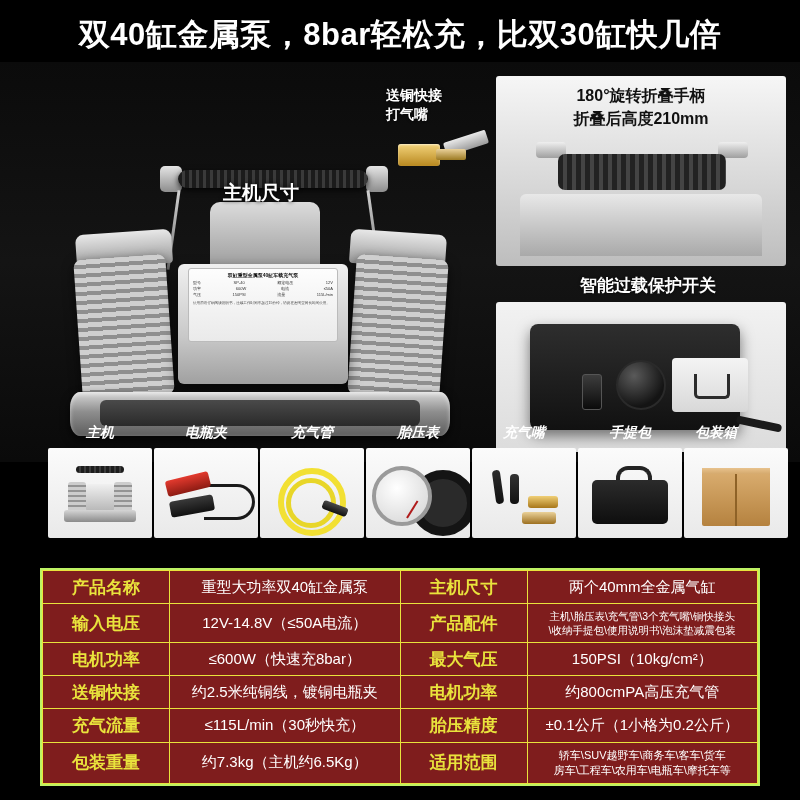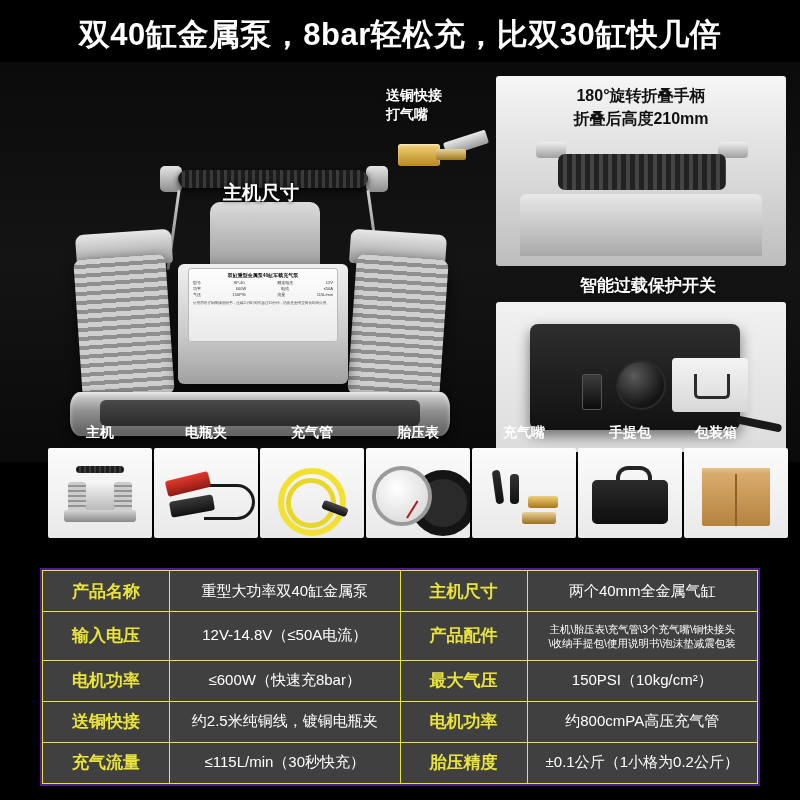--- a/index.html
+++ b/index.html
@@ -207,21 +207,21 @@
   .ps-screen:after{
     content:""; position:absolute; left:22px; top:16px; width:30px; height:22px;
     border:3px solid #2b2b2b; border-top:none; border-radius:0 0 5px 5px;
   }
   .ps-cord {
     position: absolute; left: 240px; top: 118px; width: 46px; height: 8px;
     background: #1a1a1a; border-radius: 4px; transform: rotate(12deg);
   }
 
   
-  .acc-strip { position: absolute; left: 0; top: 424px; width: 800px; height: 140px; }
+  .acc-strip { position: absolute; left: 0; top: 424px; width: 800px; height: 140px; font-style: italic; }
   .acc-label {
     position: absolute; top: 0; width: 104px; text-align: center;
     color: #ffffff; font-size: 14px; font-weight: bold;
   }
   .acc-cell {
     position: absolute; top: 24px; width: 104px; height: 90px;
     background: linear-gradient(180deg,#fbfbfb,#e9e9e9);
     border-radius: 2px; overflow: hidden;
   }
   .acc-cell .mini { position: absolute; }
@@ -259,23 +259,23 @@
   .m-bag-handle { left:38px; top:18px; width:28px; height:16px; border:4px solid #232323; border-bottom:none; border-radius:12px 12px 0 0;}
 
   
   .m-box { left:18px; top:26px; width:68px; height:52px; background:linear-gradient(180deg,#d8ab6d,#b5823f); border-radius:2px;}
   .m-box-top { left:18px; top:20px; width:68px; height:12px; background:linear-gradient(180deg,#e8c28d,#c2914d);}
   .m-box-line { left:51px; top:26px; width:2px; height:52px; background:#8e6227;}
 
   
   .spec {
     position: absolute; left: 40px; top: 568px; width: 720px; height: 218px;
-    border: 2px solid #4c1d95;
+    border: 2px solid #bef264;
     box-sizing: border-box;
-    background: #404040;
+    background: #7f1d1d;
   }
   .spec table { width: 100%; height: 100%; border-collapse: collapse; table-layout: fixed; }
   .spec td {
     border: 1px solid #e9e33c;
     color: #ffffff;
     text-align: center;
     vertical-align: middle;
     padding: 2px 3px;
   }
   .k {
@@ -462,17 +462,26 @@
           <td class="v">约2.5米纯铜线，镀铜电瓶夹</td>
           <td class="k">电机功率</td>
           <td class="v">约800cmPA高压充气管</td>
         </tr>
         <tr>
           <td class="k">充气流量</td>
           <td class="v">≤115L/min（30秒快充）</td>
           <td class="k">胎压精度</td>
           <td class="v">±0.1公斤（1小格为0.2公斤）</td>
         </tr>
+        <tr>
+          <td class="k">包装重量</td>
+          <td class="v">约7.3kg（主机约6.5Kg）</td>
+          <td class="k">适用范围</td>
+          <td class="v small">
+              <div>轿车\SUV越野车\商务车\客车\货车</div>
+              <div>房车\工程车\农用车\电瓶车\摩托车等</div>
+            </td>
+        </tr>
       </tbody>
     </table>
   </div>
 
 </div>
 
 </body></html>

